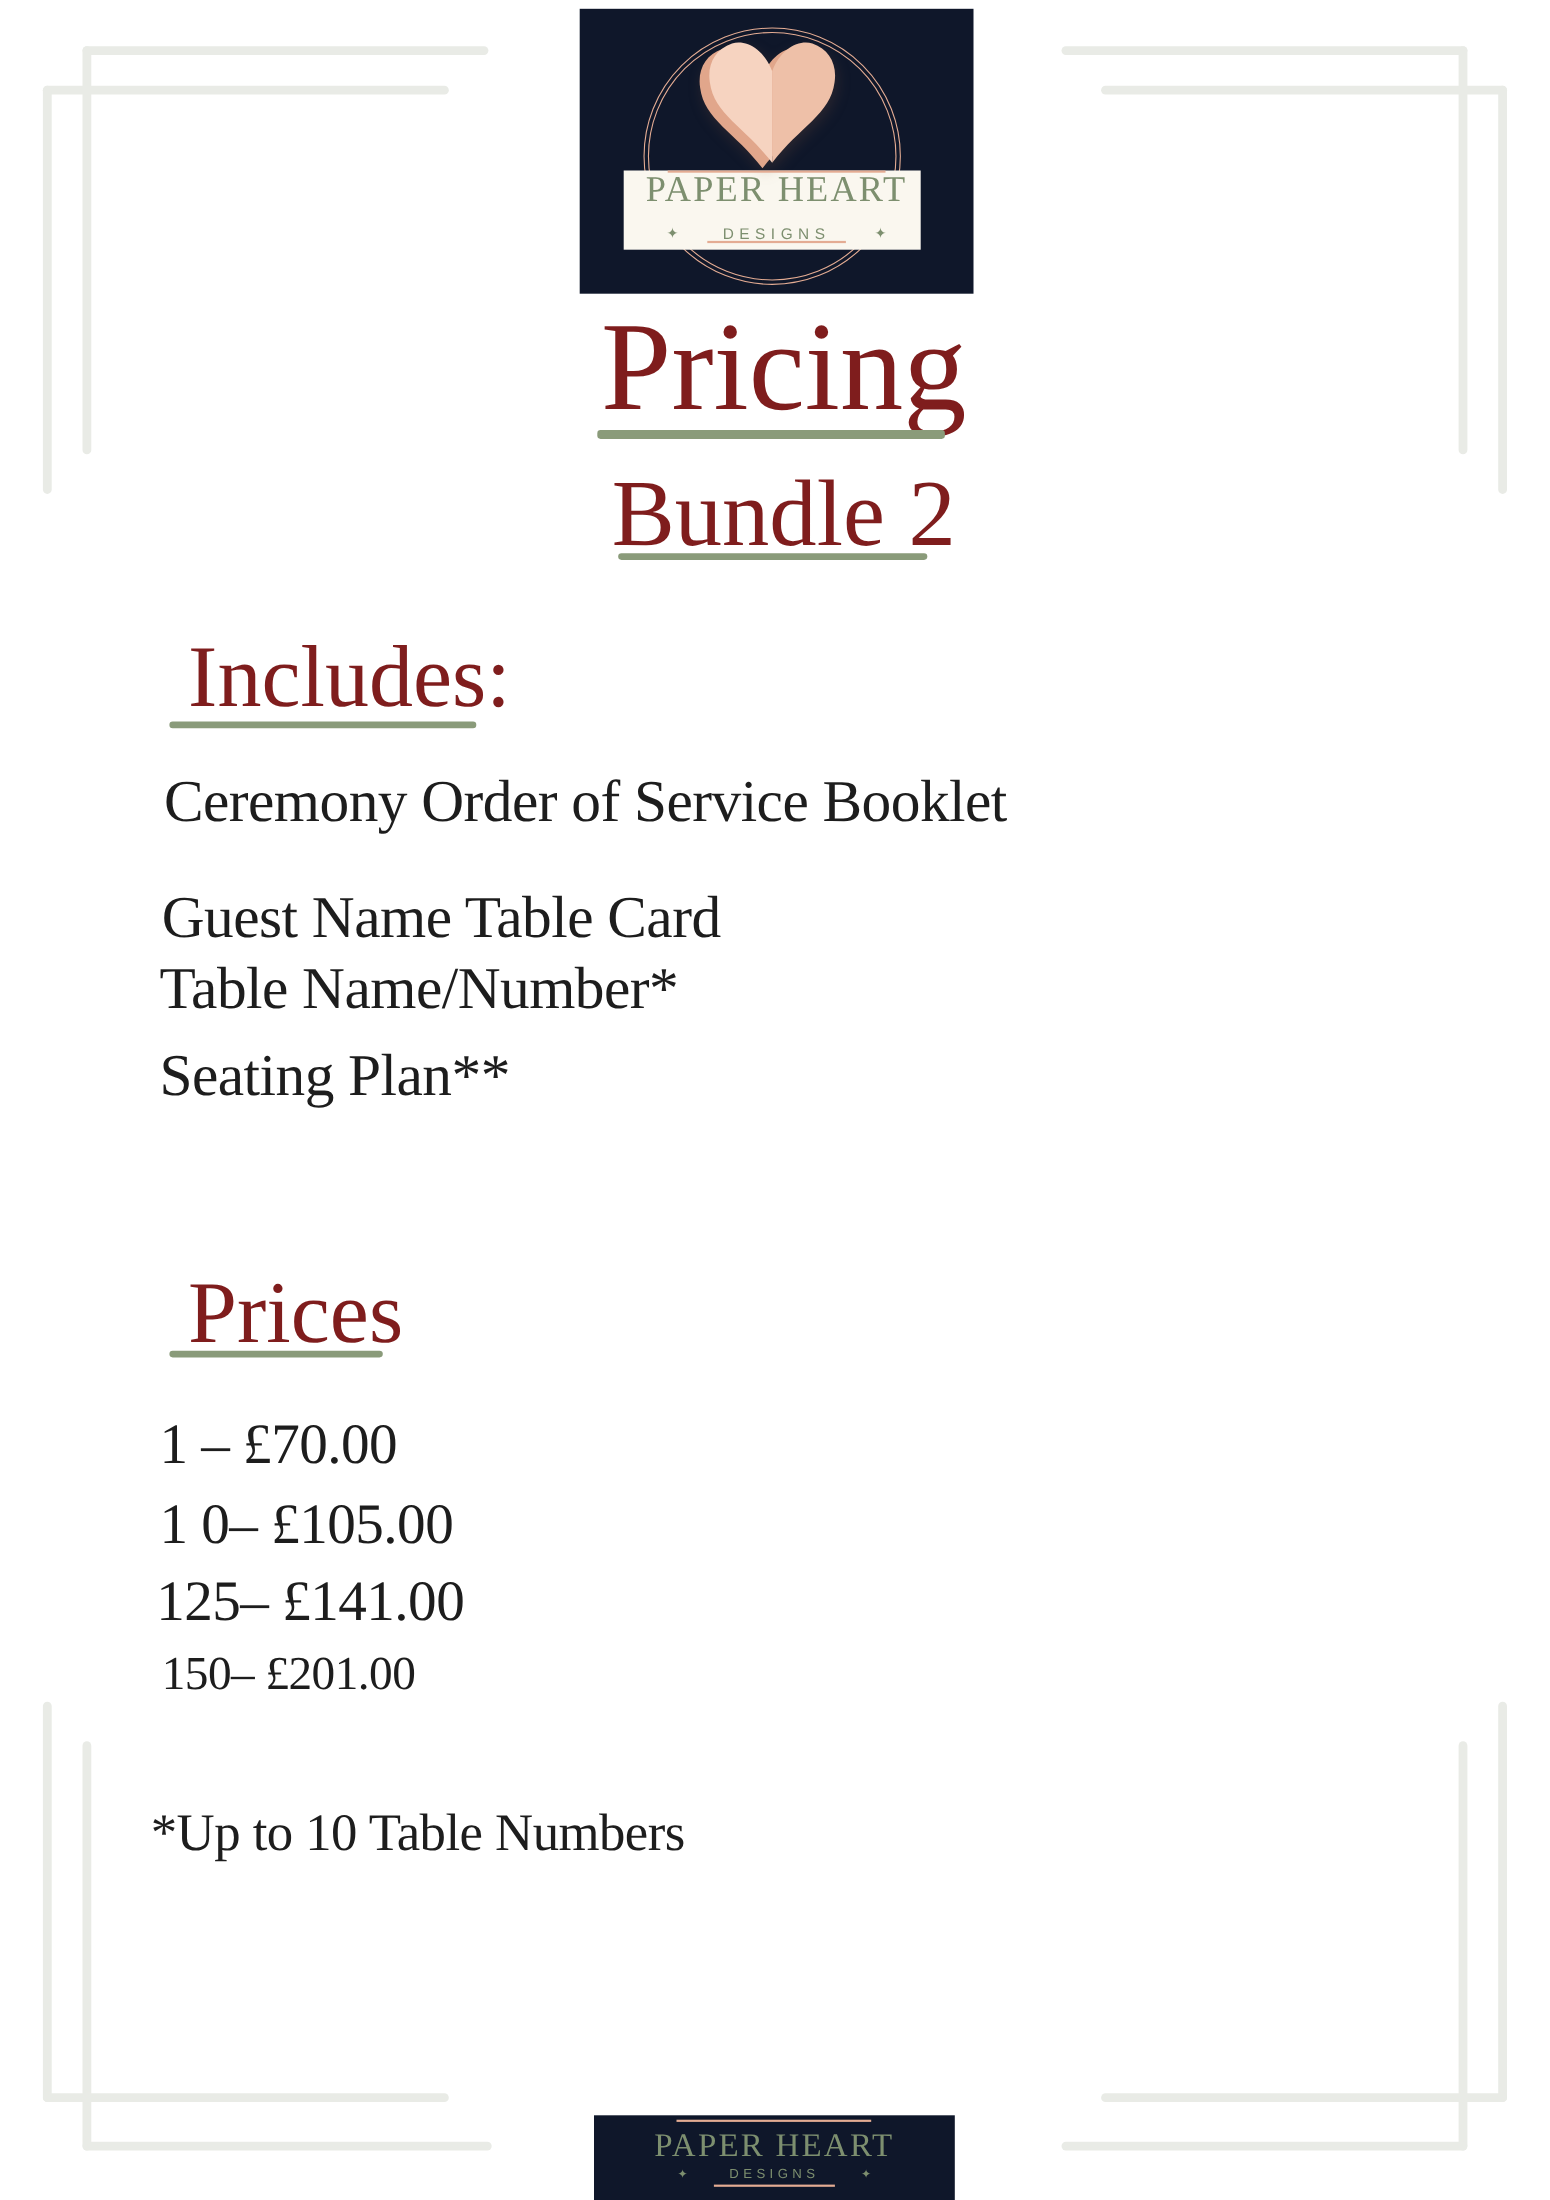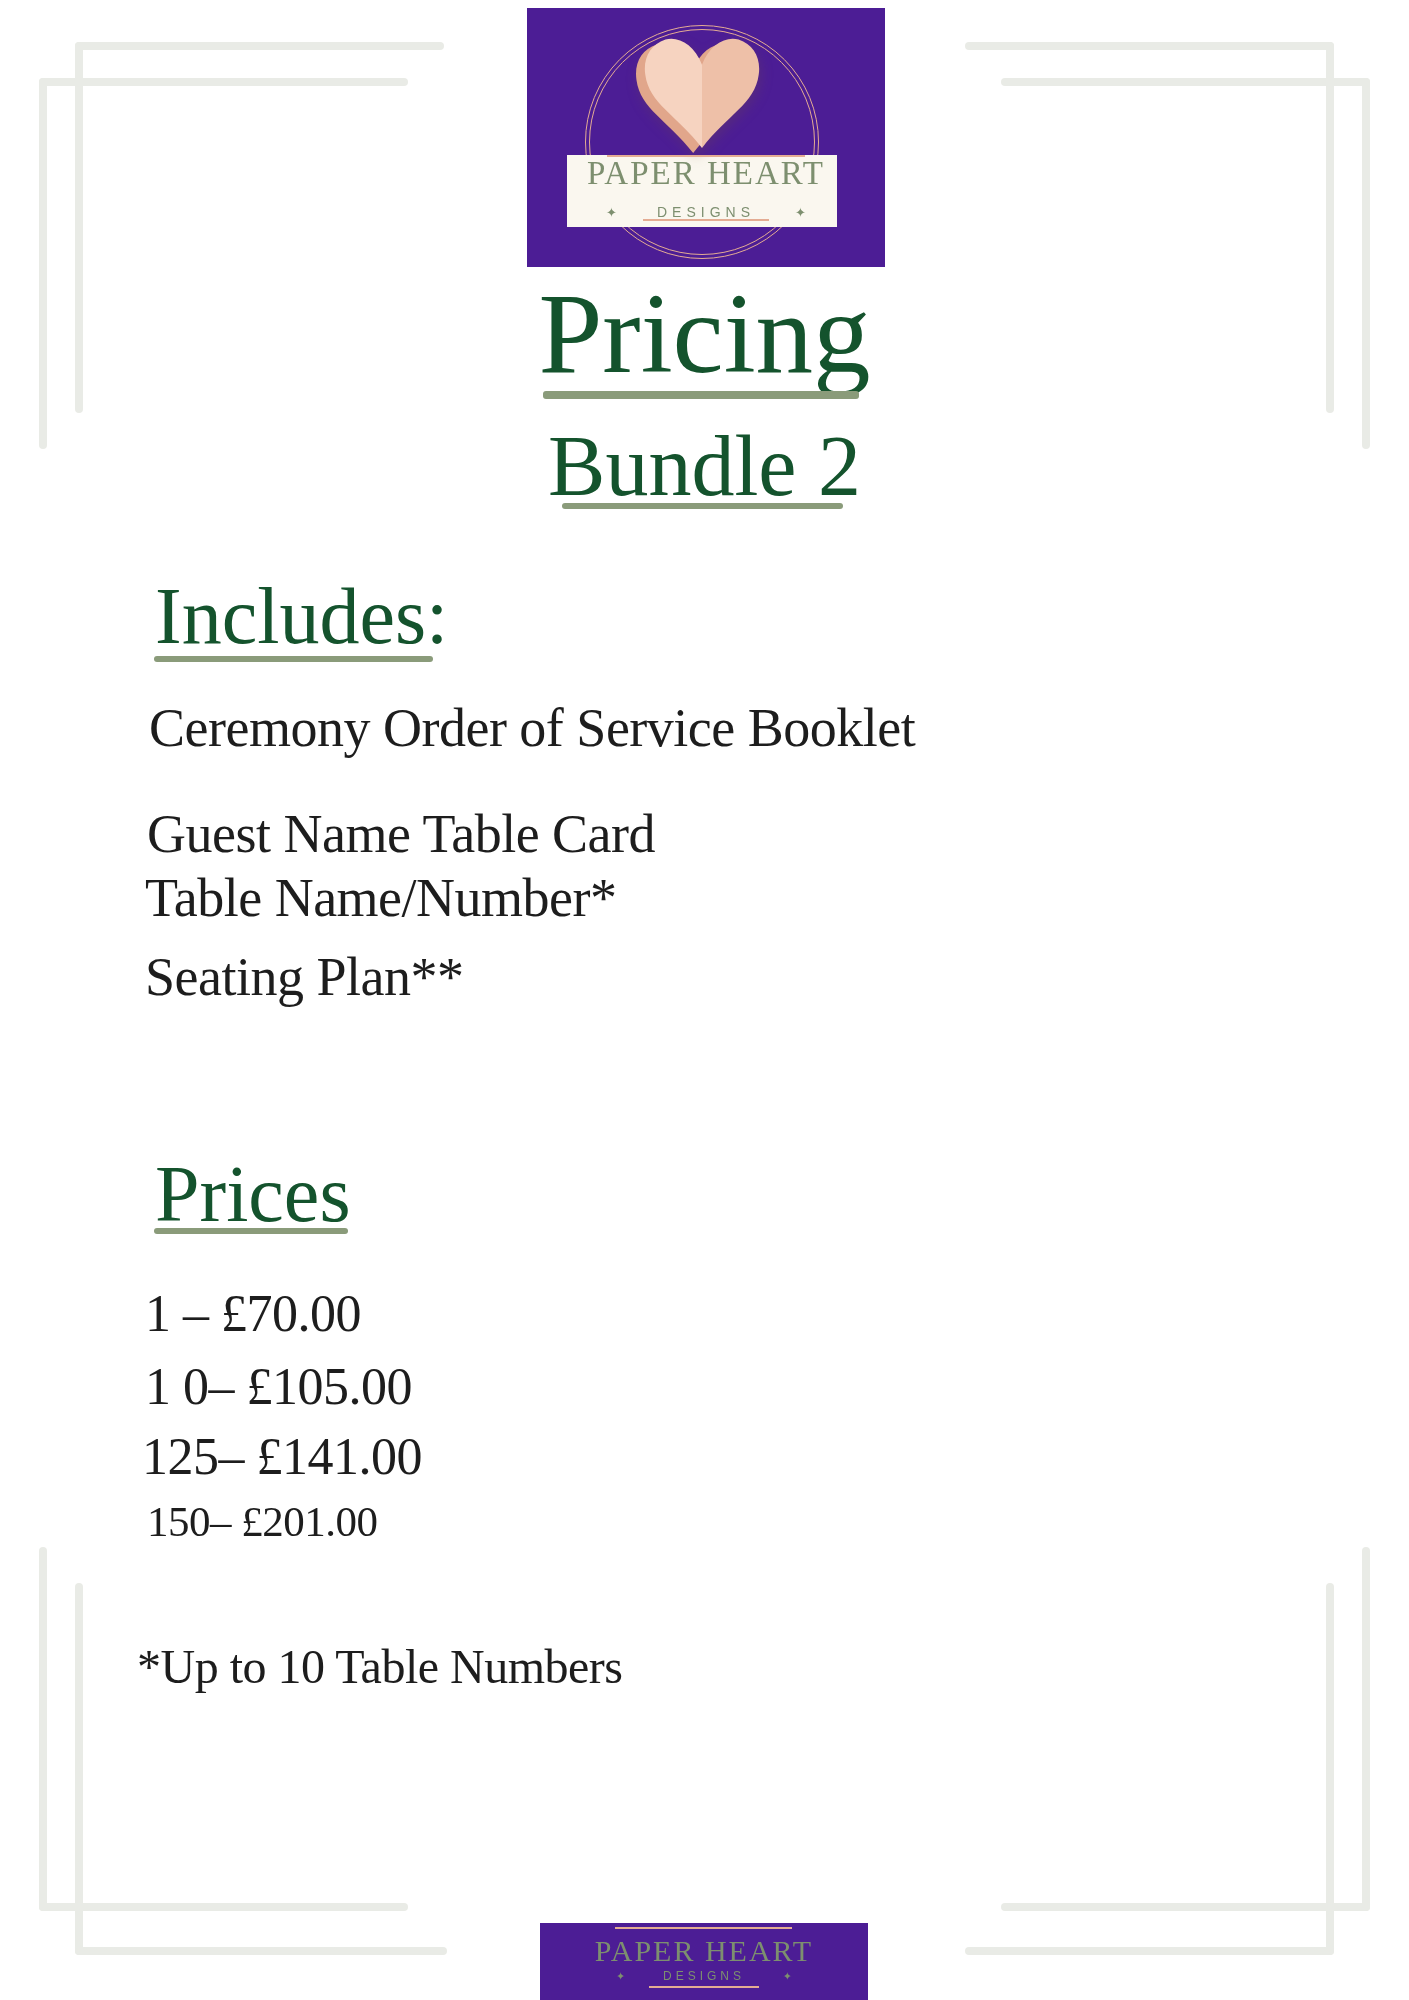--- a/index.html
+++ b/index.html
@@ -6,21 +6,21 @@
   html,body { background:#ffffff; }
   .page {
     position:relative; width:1409px; height:2000px;
     background:#ffffff; overflow:hidden;
     font-family:"Liberation Serif", serif;
   }
   
   .cl { position:absolute; background:#e9ebe6; border-radius:4px; }
   
   .logo-box {
-    position:absolute; background:#4c1d95;
+    position:absolute; background:#0f172a;
   }
   .logo-box.top { left:527px; top:8px; width:358px; height:259px; }
   .logo-box.bottom { left:540px; top:1923px; width:328px; height:77px; overflow:hidden; }
   .ring {
     position:absolute; left:58px; top:17px; width:234px; height:234px;
     border:1.6px solid #e4ac93; border-radius:50%;
   }
   .ring::after {
     content:""; position:absolute; left:3px; top:3px; right:3px; bottom:3px;
     border:1.2px solid #e4ac93; border-radius:50%;
@@ -51,21 +51,21 @@
   }
   .sparkle { font-size:13px; color:#7d8f6f; font-family:"DejaVu Sans", sans-serif; }
   
   .logo-box.bottom .chord.f-top { left:75px; top:4px; width:177px; }
   .logo-box.bottom .chord.f-bottom { left:109px; top:63px; width:110px; }
   .logo-box.bottom .logo-brand { top:13px; font-size:30px; letter-spacing:2px; }
   .logo-box.bottom .logo-sub-row { top:46px; width:176px; }
   .logo-box.bottom .logo-sub { font-size:12px; letter-spacing:4px; }
   .logo-box.bottom .sparkle { font-size:11px; }
   
-  .h-green { position:absolute; color:#14532d; line-height:1; }
+  .h-green { position:absolute; color:#7f1d1d; line-height:1;padding-left:16px; }
   .title   { left:0; right:0; top:276px; text-align:center; font-size:115px; }
   .subtitle{ left:0; right:0; top:423px; text-align:center; font-size:86px; }
   .includes-h { left:155px; top:576px; font-size:80px; }
   .prices-h   { left:155px; top:1154px; font-size:80px; }
   .uline { position:absolute; background:#8a9b7a; border-radius:3px; }
   .u-title    { left:543px; top:391px;  width:316px; height:8px; }
   .u-subtitle { left:562px; top:503px;  width:281px; height:6px; }
   .u-includes { left:154px; top:656px;  width:279px; height:6px; }
   .u-prices   { left:154px; top:1228px; width:194px; height:6px; }
   

